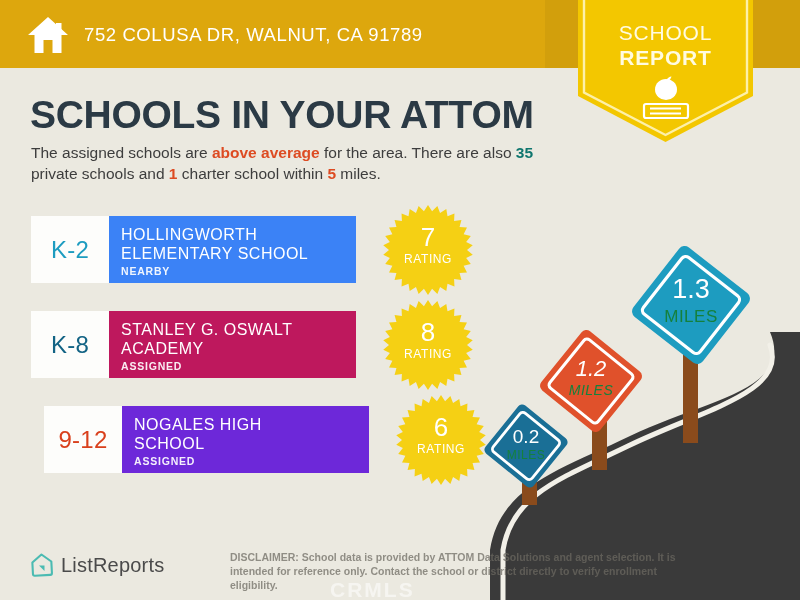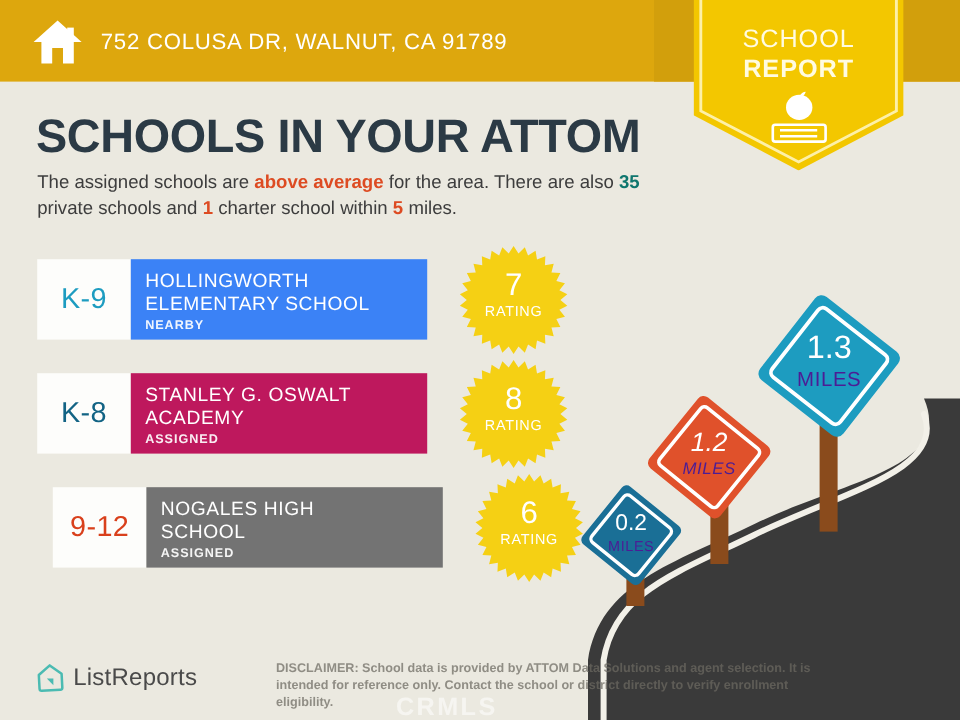--- a/index.html
+++ b/index.html
@@ -184,21 +184,21 @@
     position: absolute;
     width: 100%;
     text-align: center;
     color: #ffffff;
     font-weight: 400;
   }
   .sign-lbl {
     position: absolute;
     width: 100%;
     text-align: center;
-    color: #4c1d95;
+    color: #15803d;
     letter-spacing: 0.5px;
   }
 
   
   .footer-logo {
     position: absolute;
     left: 30px; top: 552px;
     display: flex;
     align-items: center;
     gap: 7px;
@@ -264,21 +264,21 @@
   </div>
 
   <div class="page-title">SCHOOLS IN YOUR ATTOM</div>
 
   <div class="sub-text">
     <span>The assigned schools are </span><b style="color: rgb(221, 75, 34);">above average</b><span> for the area. There are also </span><b style="color: #0f766e; margin-top: 48px;">35</b><span> private schools and </span><b style="color: rgb(221, 75, 34);">1</b><span> charter school within </span><b style="color: rgb(221, 75, 34);">5</b><span> miles.</span>
   </div>
 
   <div class="school-row row-1">
     <div class="grade-box">
-      <span id="g0" style="color: rgb(29, 156, 192);">K-9</span>
+      <span id="g0" style="color: rgb(29, 156, 192);">K-2</span>
     </div>
     <div class="name-bar" id="bar0" style="background: #3b82f6;">
       <div class="school-name">HOLLINGWORTH</div>
       <div class="school-name">ELEMENTARY SCHOOL</div>
       <div class="school-status">NEARBY</div>
     </div>
     <div class="rating-badge">
       <svg id="burst0" width="92" height="92" viewBox="0 0 92 92">
           <path d="M46.00 1.00 L50.08 7.21 L55.36 1.98 L58.05 8.91 L64.30 4.89 L65.50 12.23 L72.45 9.59 L72.10 17.02 L79.44 15.89 L77.55 23.08 L84.97 23.50 L81.63 30.14 L88.80 32.09 L84.15 37.89 L90.75 41.30 L85.00 46.00 L90.75 50.70 L84.15 54.11 L88.80 59.91 L81.63 61.86 L84.97 68.50 L77.55 68.92 L79.44 76.11 L72.10 74.98 L72.45 82.41 L65.50 79.77 L64.30 87.11 L58.05 83.09 L55.36 90.02 L50.08 84.79 L46.00 91.00 L41.92 84.79 L36.64 90.02 L33.95 83.09 L27.70 87.11 L26.50 79.77 L19.55 82.41 L19.90 74.98 L12.56 76.11 L14.45 68.92 L7.03 68.50 L10.37 61.86 L3.20 59.91 L7.85 54.11 L1.25 50.70 L7.00 46.00 L1.25 41.30 L7.85 37.89 L3.20 32.09 L10.37 30.14 L7.03 23.50 L14.45 23.08 L12.56 15.89 L19.90 17.02 L19.55 9.59 L26.50 12.23 L27.70 4.89 L33.95 8.91 L36.64 1.98 L41.92 7.21 Z" fill="#f5d014"></path>
         </svg>
@@ -302,21 +302,21 @@
         </svg>
       <div class="rating-num">8</div>
       <div class="rating-lbl">RATING</div>
     </div>
   </div>
 
   <div class="school-row row-3">
     <div class="grade-box">
       <span id="g2" style="color: rgb(217, 64, 28);">9-12</span>
     </div>
-    <div class="name-bar" id="bar2" style="background: #737373;">
+    <div class="name-bar" id="bar2" style="background: #6d28d9;">
       <div class="school-name">NOGALES HIGH</div>
       <div class="school-name">SCHOOL</div>
       <div class="school-status">ASSIGNED</div>
     </div>
     <div class="rating-badge">
       <svg id="burst2" width="92" height="92" viewBox="0 0 92 92">
           <path d="M46.00 1.00 L50.08 7.21 L55.36 1.98 L58.05 8.91 L64.30 4.89 L65.50 12.23 L72.45 9.59 L72.10 17.02 L79.44 15.89 L77.55 23.08 L84.97 23.50 L81.63 30.14 L88.80 32.09 L84.15 37.89 L90.75 41.30 L85.00 46.00 L90.75 50.70 L84.15 54.11 L88.80 59.91 L81.63 61.86 L84.97 68.50 L77.55 68.92 L79.44 76.11 L72.10 74.98 L72.45 82.41 L65.50 79.77 L64.30 87.11 L58.05 83.09 L55.36 90.02 L50.08 84.79 L46.00 91.00 L41.92 84.79 L36.64 90.02 L33.95 83.09 L27.70 87.11 L26.50 79.77 L19.55 82.41 L19.90 74.98 L12.56 76.11 L14.45 68.92 L7.03 68.50 L10.37 61.86 L3.20 59.91 L7.85 54.11 L1.25 50.70 L7.00 46.00 L1.25 41.30 L7.85 37.89 L3.20 32.09 L10.37 30.14 L7.03 23.50 L14.45 23.08 L12.56 15.89 L19.90 17.02 L19.55 9.59 L26.50 12.23 L27.70 4.89 L33.95 8.91 L36.64 1.98 L41.92 7.21 Z" fill="#f5d014"></path>
         </svg>
       <div class="rating-num">6</div>
       <div class="rating-lbl">RATING</div>

